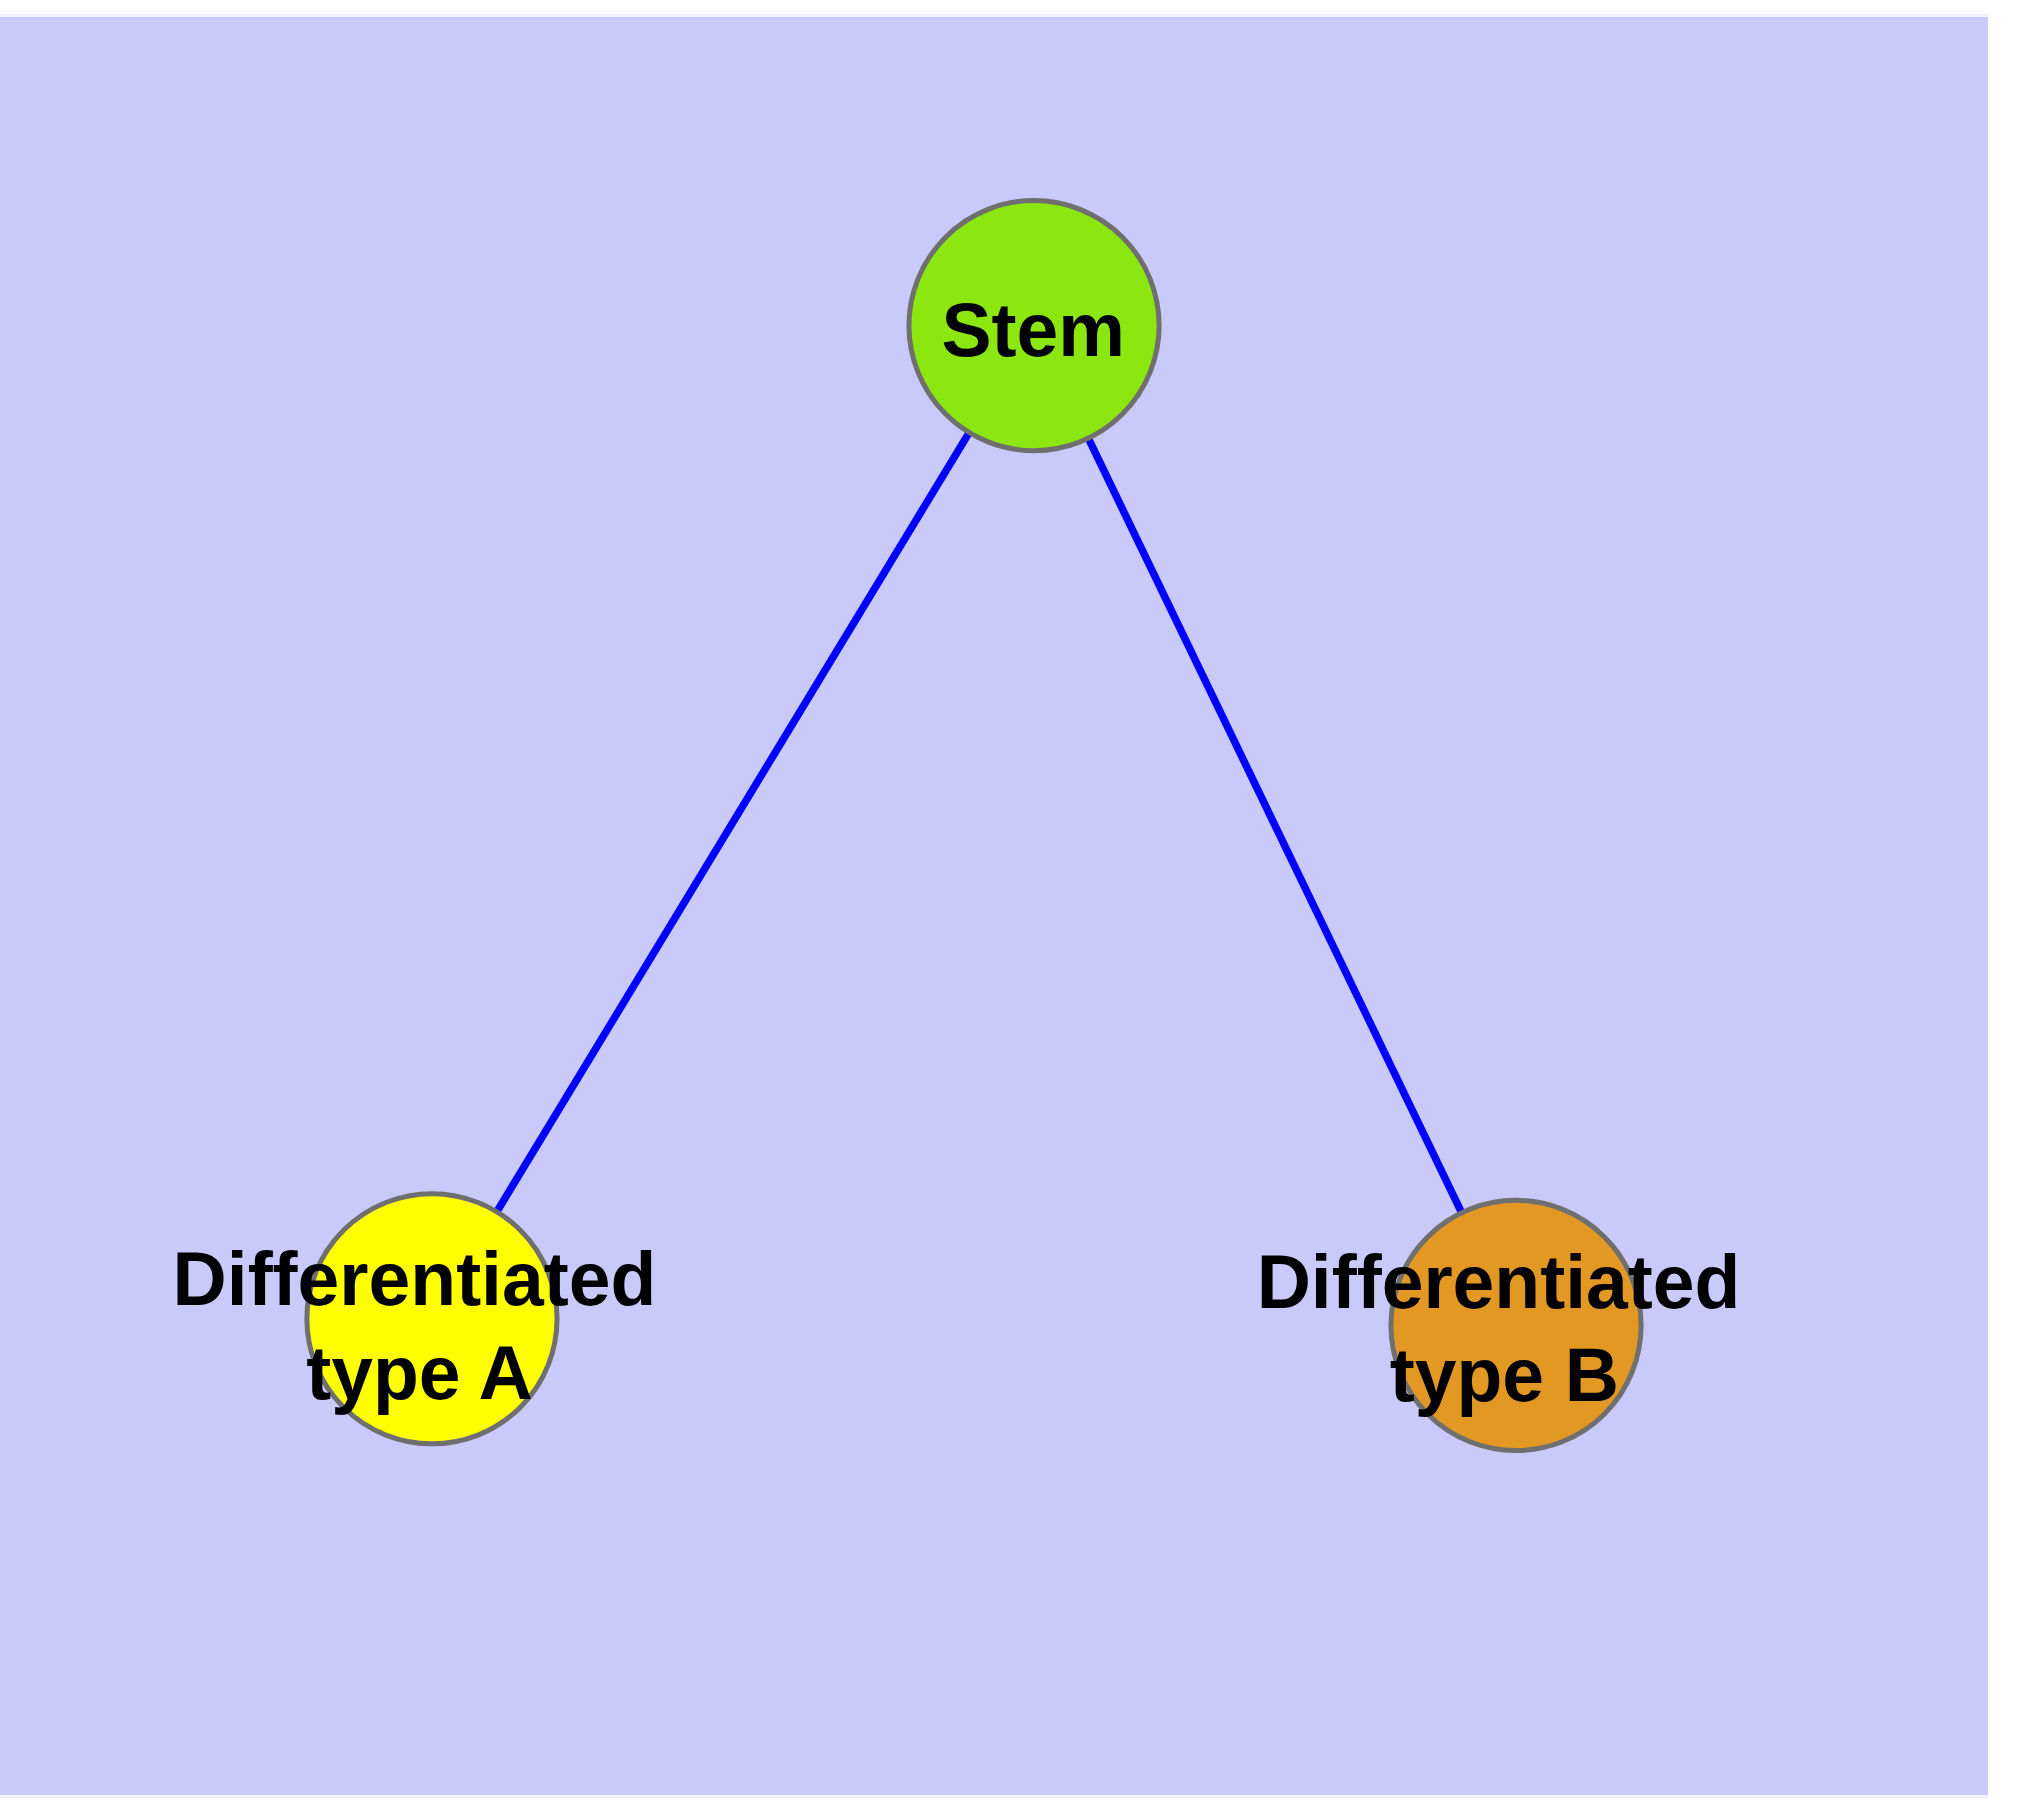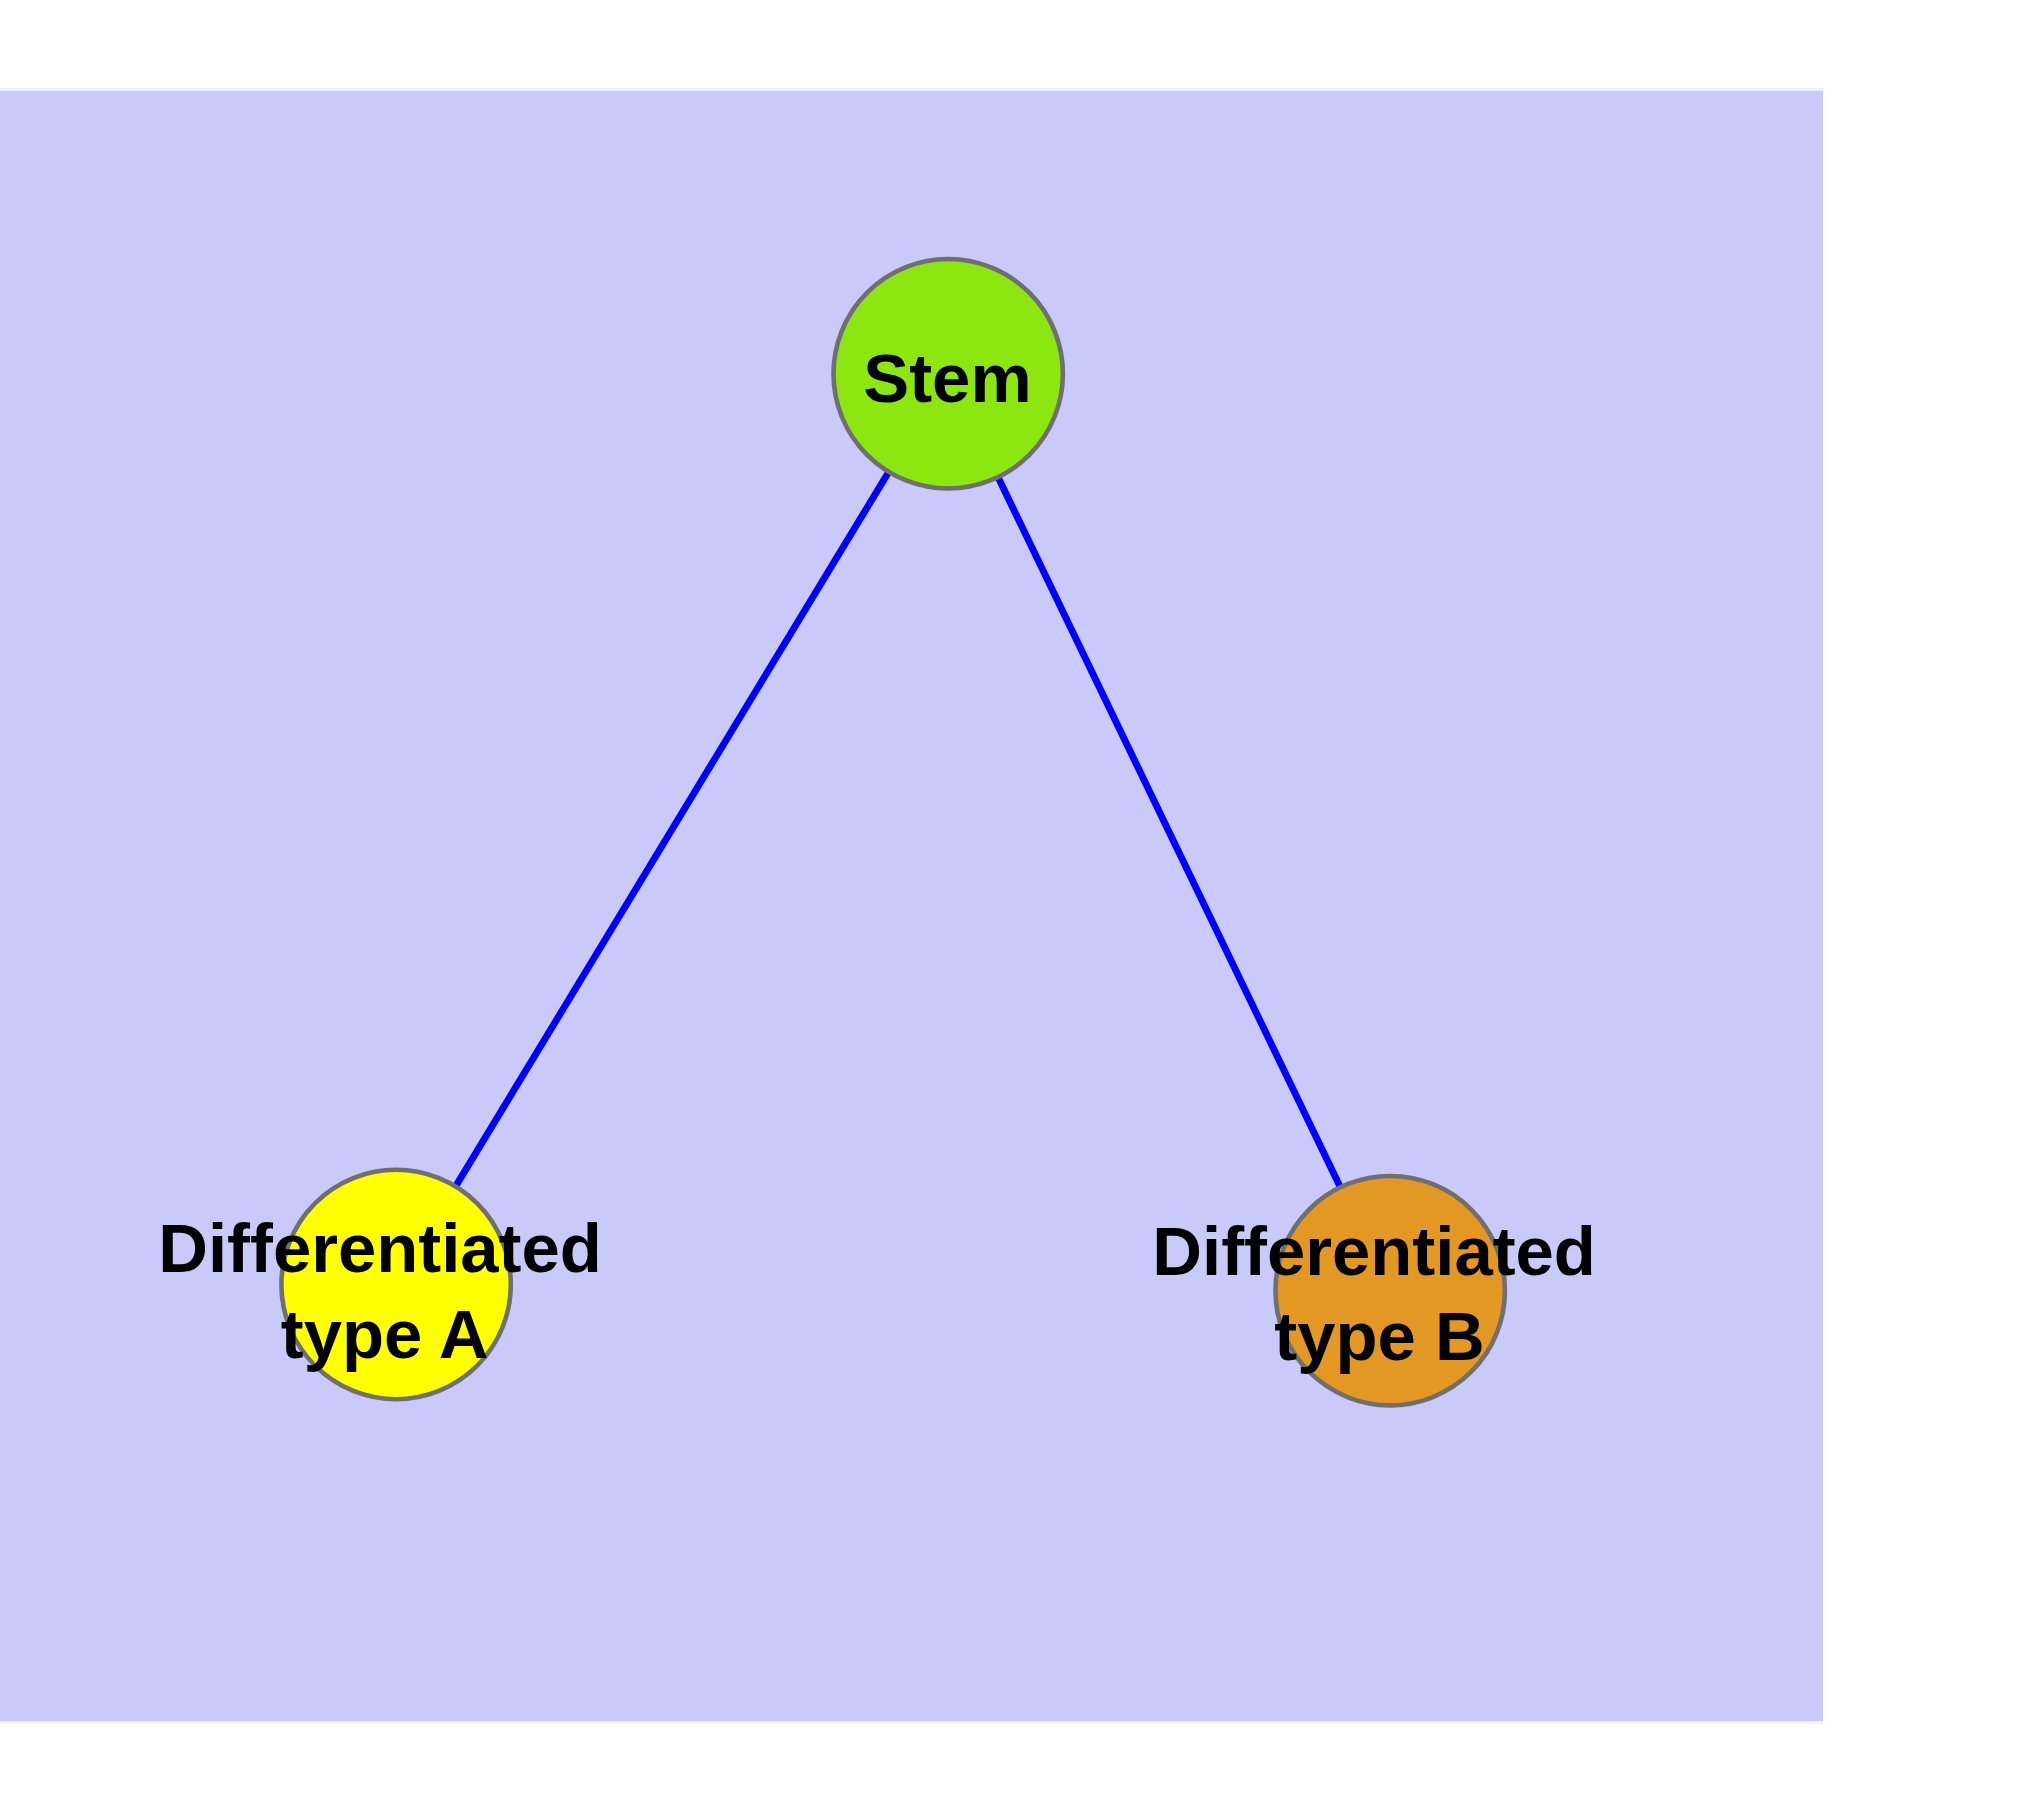--- a/index.html
+++ b/index.html
@@ -2,21 +2,21 @@
 <html style="font-size:13.6px"><head>
 <meta charset="utf-8">
 <style>
   html, body {
     margin: 0;
     padding: 0;
     background: #ffffff;
   }
   .canvas {
     position: relative;
-    width: 1823px;
+    width: 1988px;
     height: 1812px;
     overflow: hidden;
   }
   .canvas svg {
     position: absolute;
     left: 0;
     top: 0;
     width: 100%;
     height: 100%;
     display: block;

